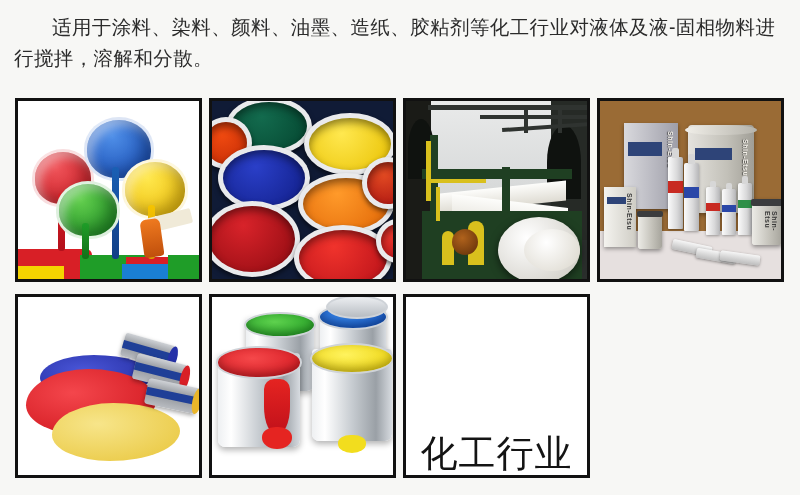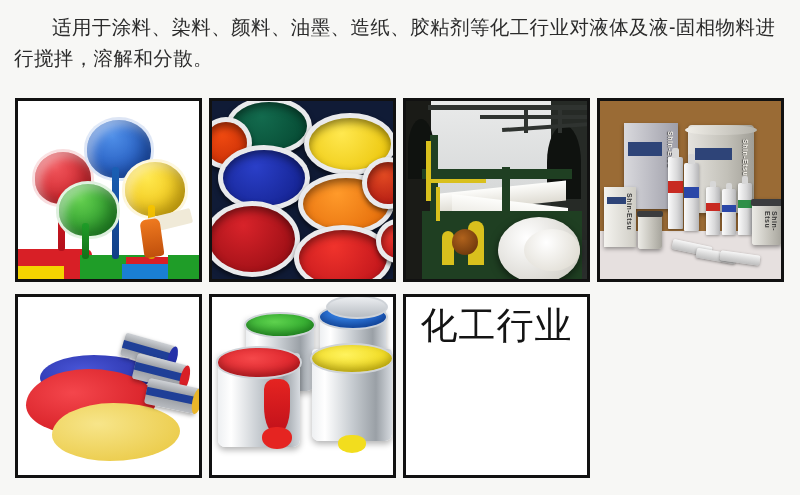--- a/index.html
+++ b/index.html
@@ -162,21 +162,21 @@
   }
   .bucket .lid {
     position: absolute; border-radius: 50%;
     border: 2px solid #cfd3d8;
   }
   .drip { position: absolute; border-radius: 45% 45% 50% 50%; }
 
   
   
   
-  .p7 { background: #ffffff; display: flex; align-items: flex-start; justify-content: center; }
+  .p7 { background: #ffffff; display: flex; align-items: flex-end; justify-content: center; }
   .p7 .cap {
     color: #141414;
     font-size: 37px;
     letter-spacing: 1px;
     font-weight: 500;
     font-family: "DejaVu Sans", "Liberation Sans", sans-serif;
     transform: translateY(4px);
   }
 
   .p8 { border: none; background: transparent; }

